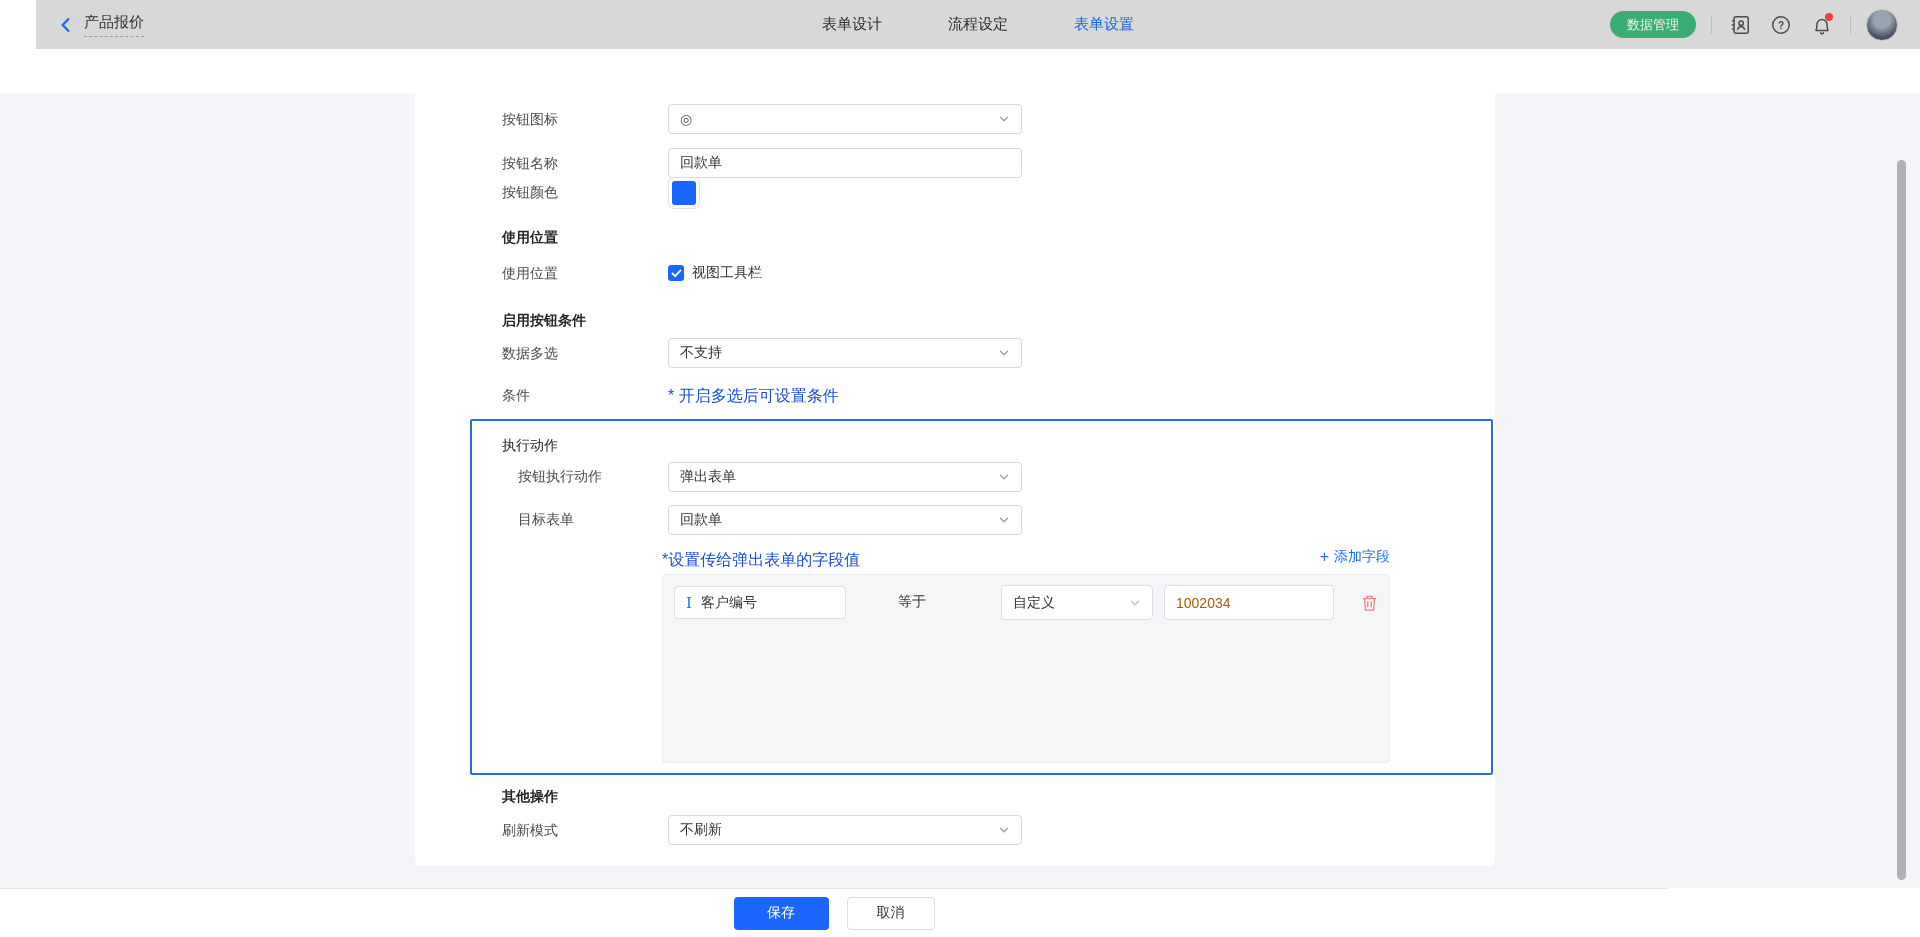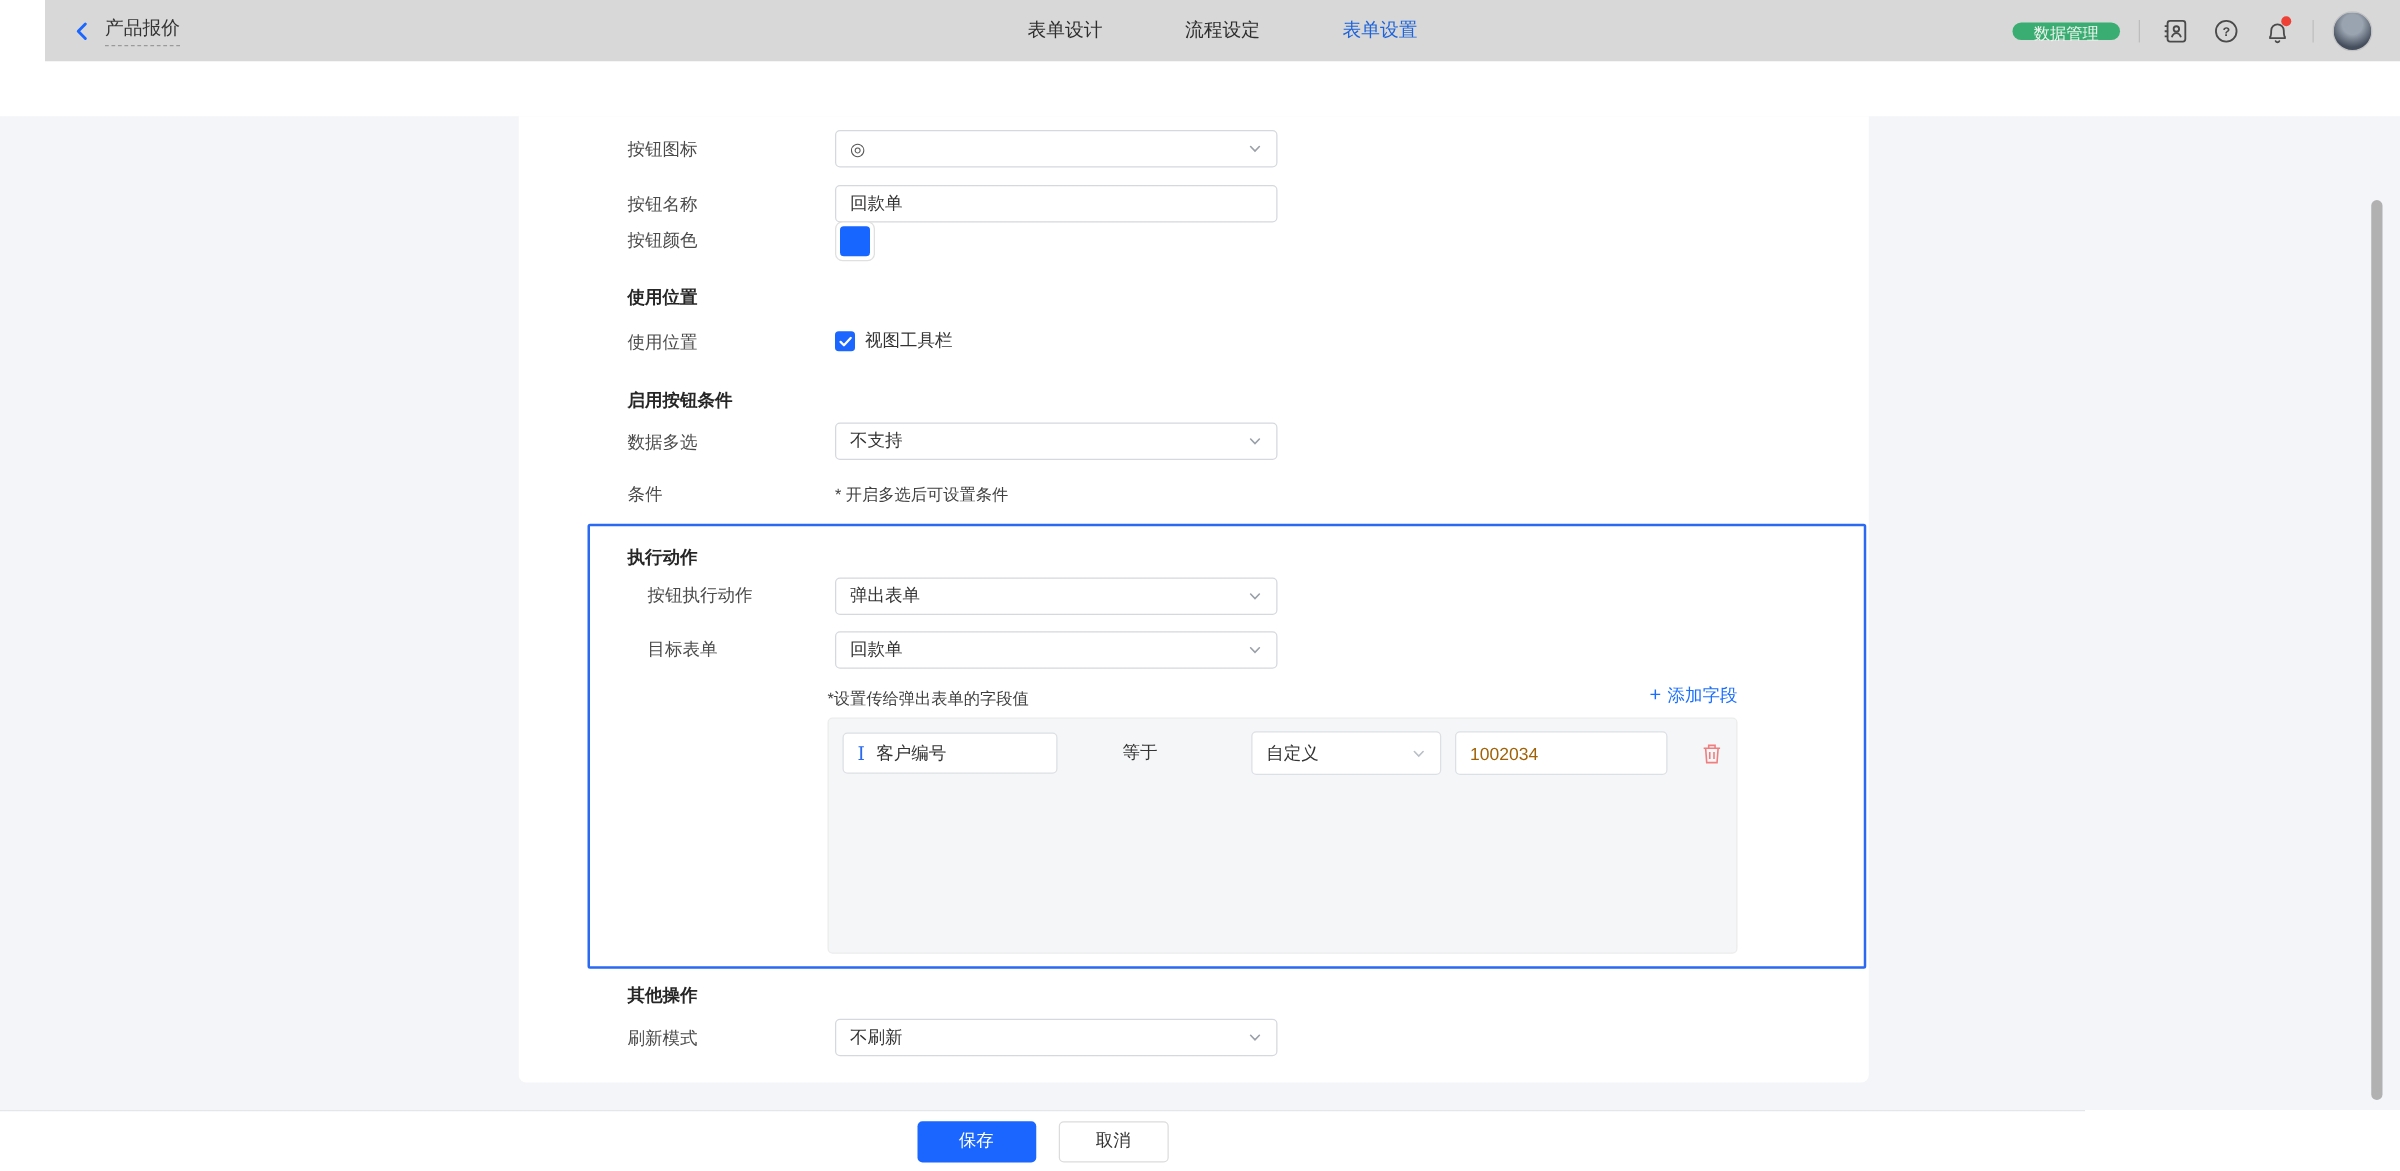--- a/index.html
+++ b/index.html
@@ -11,21 +11,21 @@
   .topbar { position:absolute; top:0; left:0; right:0; height:49px; background:#d8d8d8;
             display:flex; align-items:center; padding:0 22px; z-index:5;margin-left:36px; }
   .tb-left { display:flex; align-items:center; gap:10px; }
   .back-btn { display:flex; align-items:center; cursor:pointer; }
   .app-title { font-size:15px; color:#333; padding-bottom:4px; border-bottom:1px dashed #9a9a9a; }
   .tb-tabs { position:absolute; left:50%; top:0; transform:translateX(-50%); height:49px;
              display:flex; align-items:center; gap:66px; }
   .tab { font-size:15px; color:#2e2e2e; cursor:pointer; white-space:nowrap; }
   .tab.active { color:#1e63d9; }
   .tb-right { margin-left:auto; display:flex; align-items:center; gap:15px; }
-  .pill { height:14px; padding:0 17px; border-radius:14px; background:#3aae72; color:#eef2ee;
+  .pill { height:27px; padding:0 17px; border-radius:14px; background:#3aae72; color:#eef2ee;
           font-size:13px; border:none; cursor:pointer; }
   .vdiv { width:1px; height:18px; background:#bdbdbd; }
   .tbicon { position:relative; width:26px; height:26px; display:flex; align-items:center;
             justify-content:center; cursor:pointer; }
   .red-dot { position:absolute; top:1px; right:2px; width:8px; height:8px; border-radius:50%;
              background:#ee4034; }
   .avatar { width:32px; height:32px; border-radius:50%;
             background:radial-gradient(circle at 50% 32%, #9aa3b0 0 32%, #454e5c 72%);
             border:1px solid #c3c3c3; cursor:pointer; }
 
@@ -55,26 +55,26 @@
   .tinput { width:354px; height:30px; background:#fff; border:1px solid #d5d8dd; border-radius:4px;
             padding:0 11px; font-size:14px; color:#333; outline:none;
             font-family:"Liberation Sans","DejaVu Sans",sans-serif; }
   .swatch-outer { width:32px; height:32px; border:1px solid #e0e0e0; border-radius:6px; padding:3px;
                   background:#fff; cursor:pointer; }
   .swatch-inner { width:100%; height:100%; border-radius:3px; background:#1766ff; }
 
   .checkbox { width:16px; height:16px; background:#1a66ff; border-radius:3px; display:inline-flex;
               align-items:center; justify-content:center; cursor:pointer; flex:none; }
   .cb-label { font-size:14px; color:#333; margin-left:8px; }
-  .hint { font-size:13px; color:#404040; white-space:nowrap; }
+  .hint { font-size:16px; color:#1d4ed8; white-space:nowrap; }
 
   
   .bluebox { position:absolute; left:55px; top:326px; width:1023px; height:356px; background:#fff;
              border:2px solid #2a6af2; border-radius:2px; }
-  .b-h { position:absolute; left:30px; top:16px; font-size:14px; font-weight:bold; color:#262626; }
+  .b-h { position:absolute; left:30px; top:16px; font-size:14px; font-weight:normal; color:#262626; }
   .b-row { position:absolute; left:30px; right:20px; height:30px; }
   .b-row .flabel { left:16px; }
   .b-row .ctrl { left:166px; }
   .hintline { position:absolute; left:190px; top:129px; }
   .addfield { position:absolute; right:101px; top:127px; display:flex; align-items:center; gap:5px;
               color:#1a6eff; font-size:14px; cursor:pointer; }
   .plus { font-size:16px; line-height:1; }
 
   .graypanel { position:absolute; left:190px; top:153px; width:728px; height:189px;
                background:#f5f6f8; border:1px solid #ececec; border-radius:4px; }

